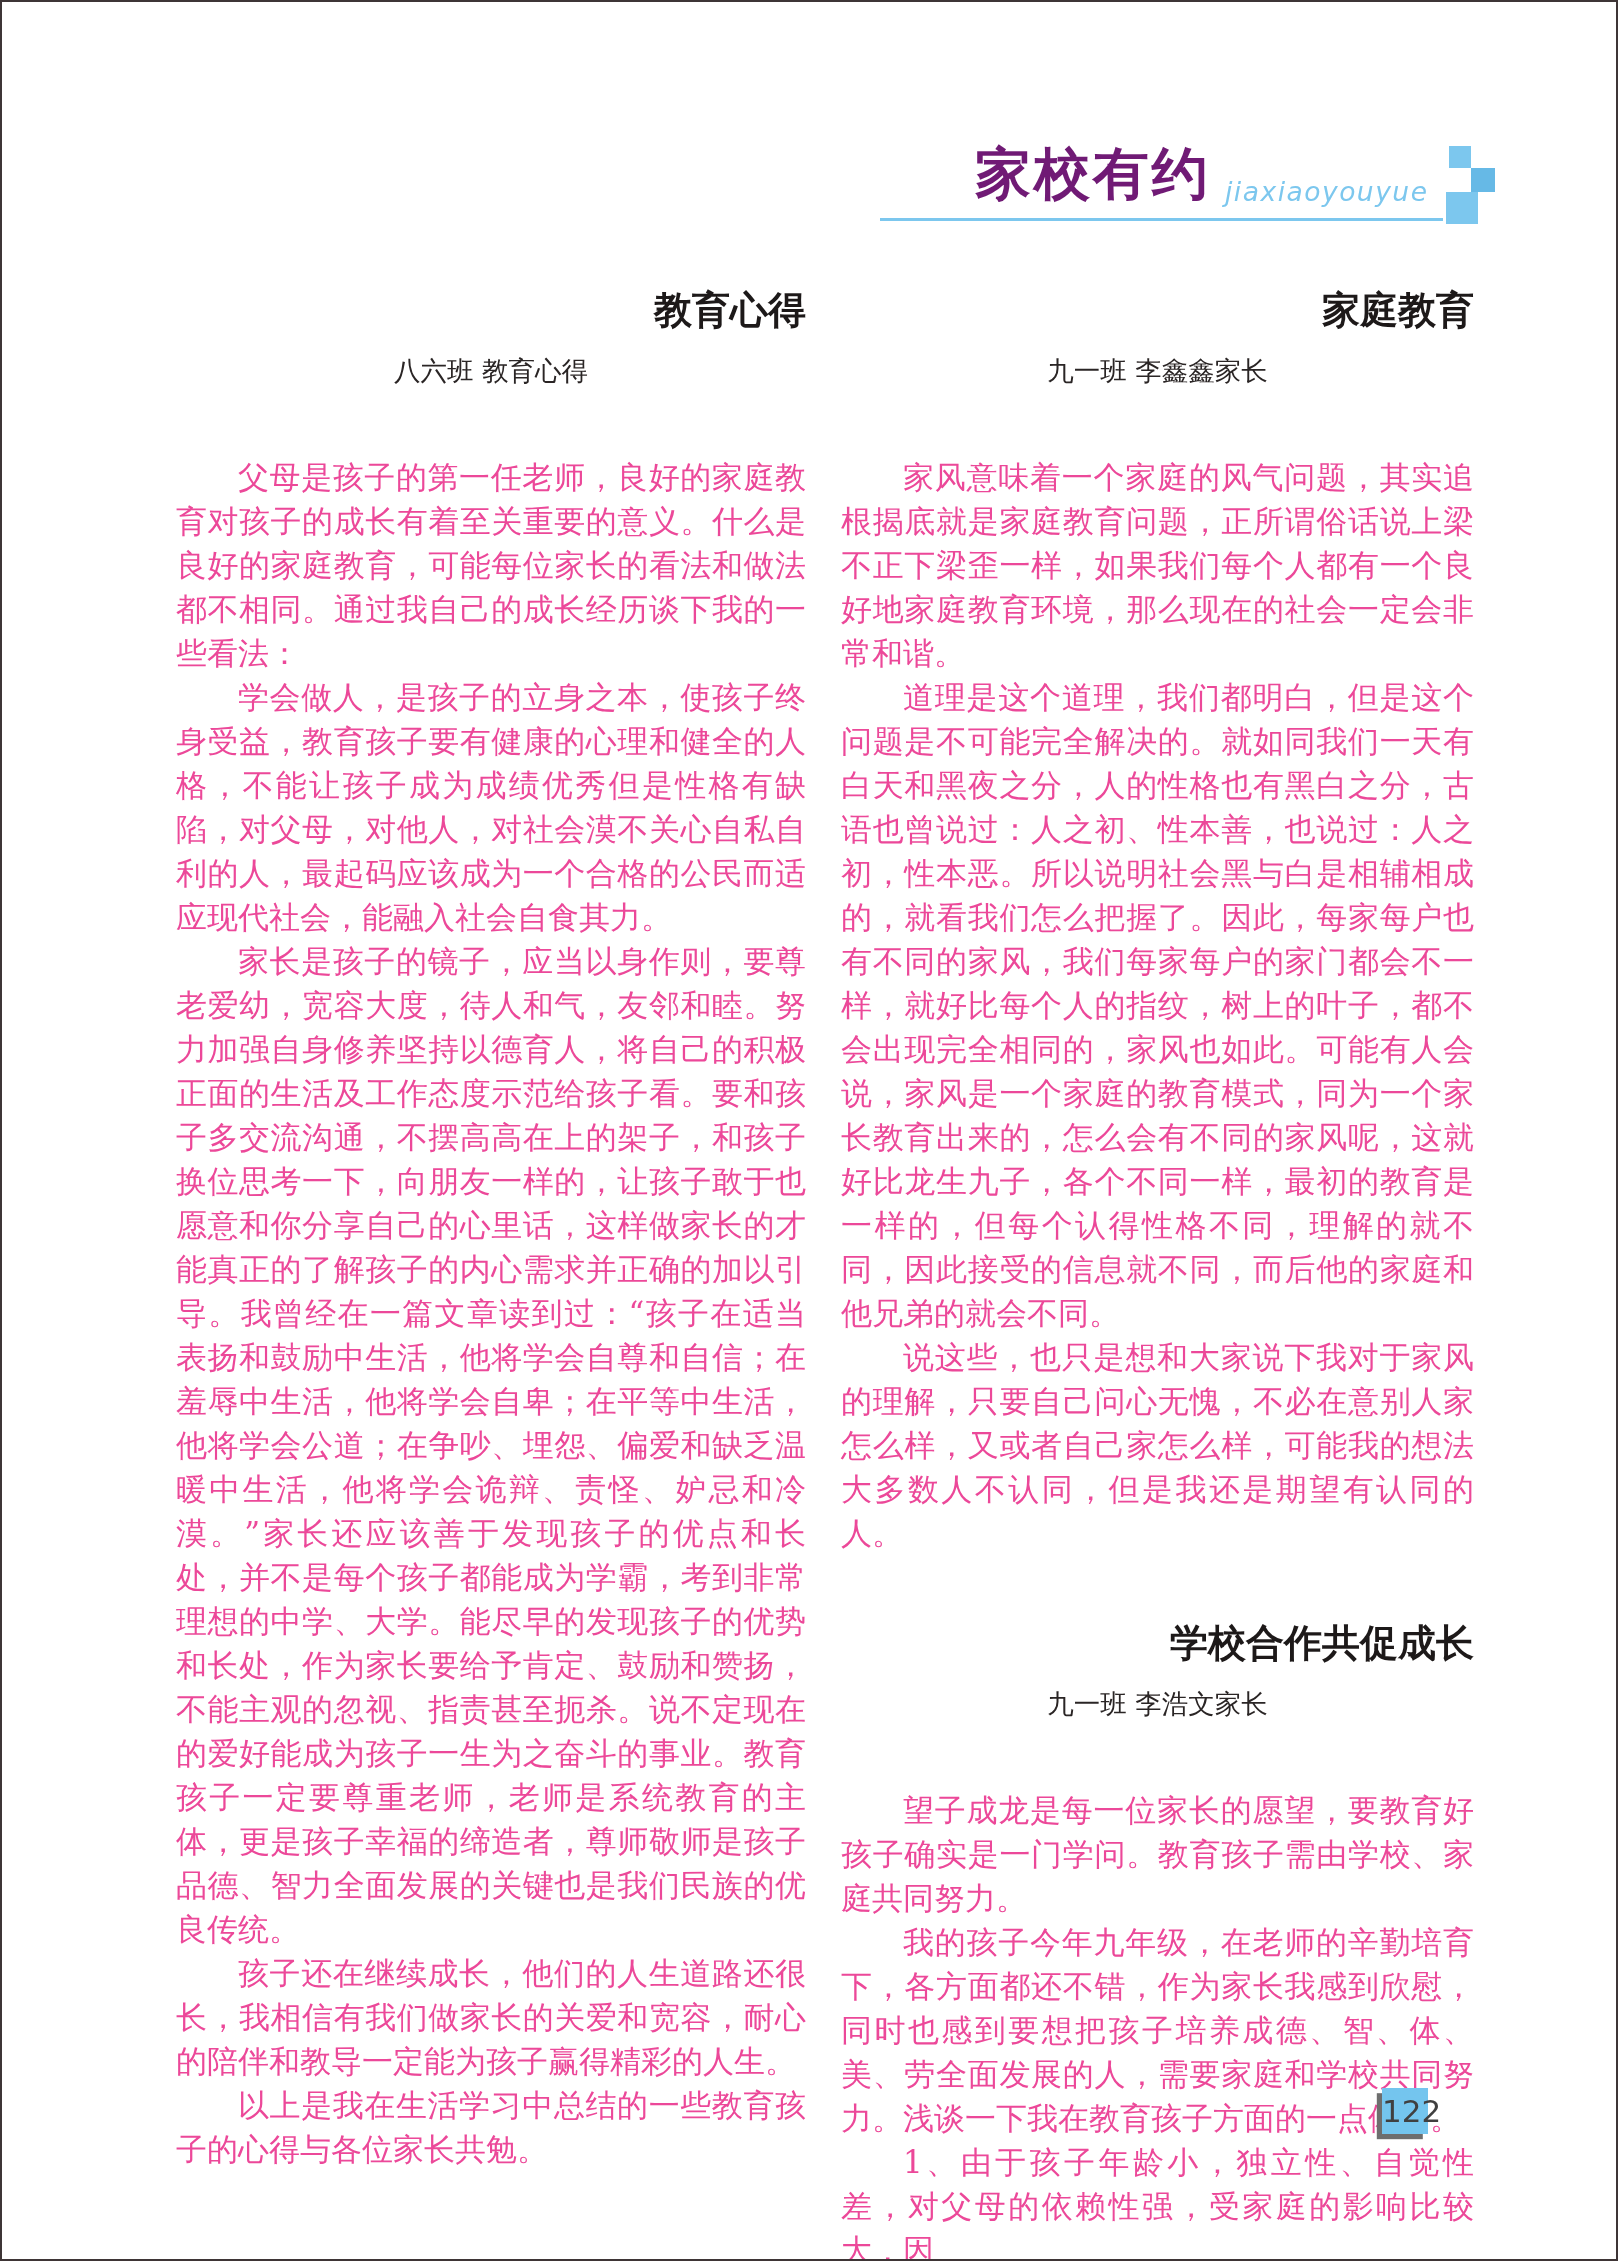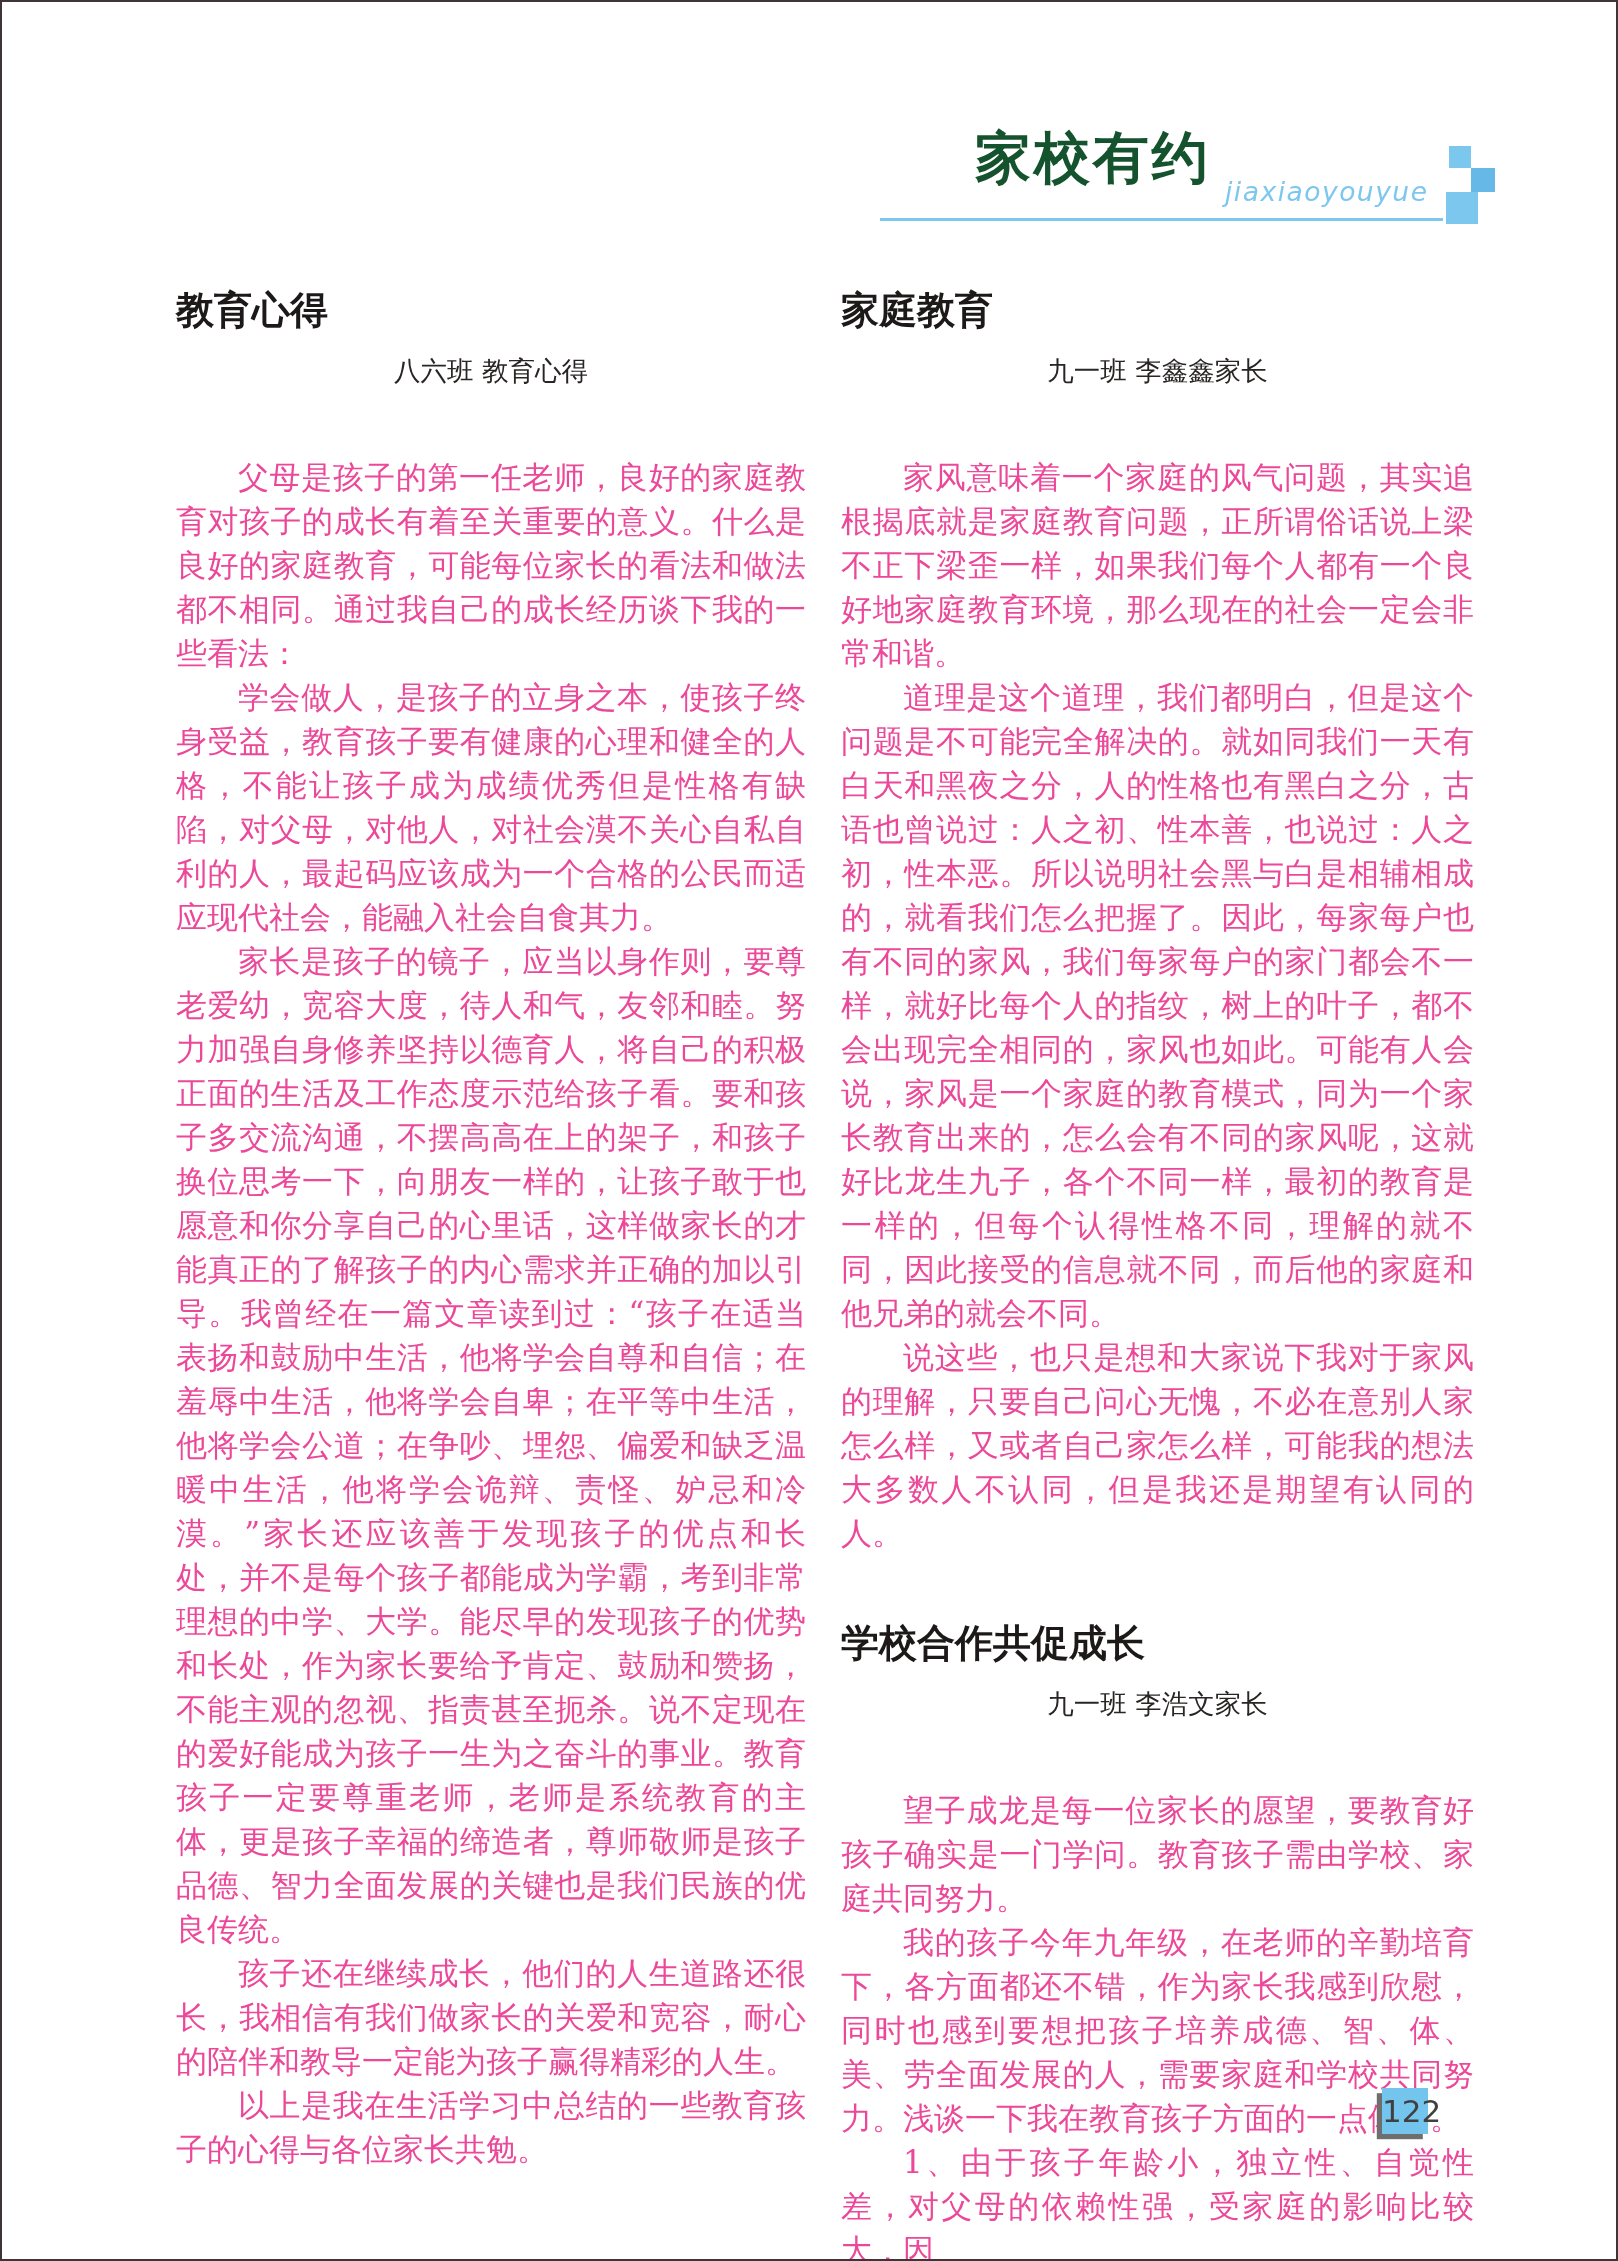--- a/index.html
+++ b/index.html
@@ -12,26 +12,26 @@
     border: 2.9px solid #3e3536;
     overflow: hidden;
     font-family: "DejaVu Serif", "Liberation Serif", serif;
     color: #262121;
   }
 
   
   .brand {
     position: absolute;
     left: 973px;
-    top: 128px;
+    top: 144px;
     font-family: "DejaVu Sans", "Liberation Sans", sans-serif;
     font-size: 56px;
     font-weight: bold;
     letter-spacing: 2.9px;
-    color: #14532d;
+    color: #701a75;
     line-height: 1;
   }
   .brand-pinyin {
     position: absolute;
     left: 1223px;
     top: 177px;
     font-family: "DejaVu Sans", "Liberation Sans", sans-serif;
     font-size: 26.5px;
     color: #7cc7ee;
     letter-spacing: 1.5px;
@@ -54,21 +54,21 @@
   
   .col {
     position: absolute;
     top: 283px;
   }
   .col-left  { left: 174px;  width: 630px; }
   .col-right { left: 839px; width: 633px; }
 
   .article-title {
     margin: 0 0 20.6px 0;
-    text-align: left;
+    text-align: right;
     font-size: 38px;
     font-weight: bold;
     color: #1d1919;
     line-height: 1.3;
   }
   .article-byline {
     margin: 0 0 68px 0;
     text-align: center;
     font-size: 26.5px;
     color: #2a2525;

